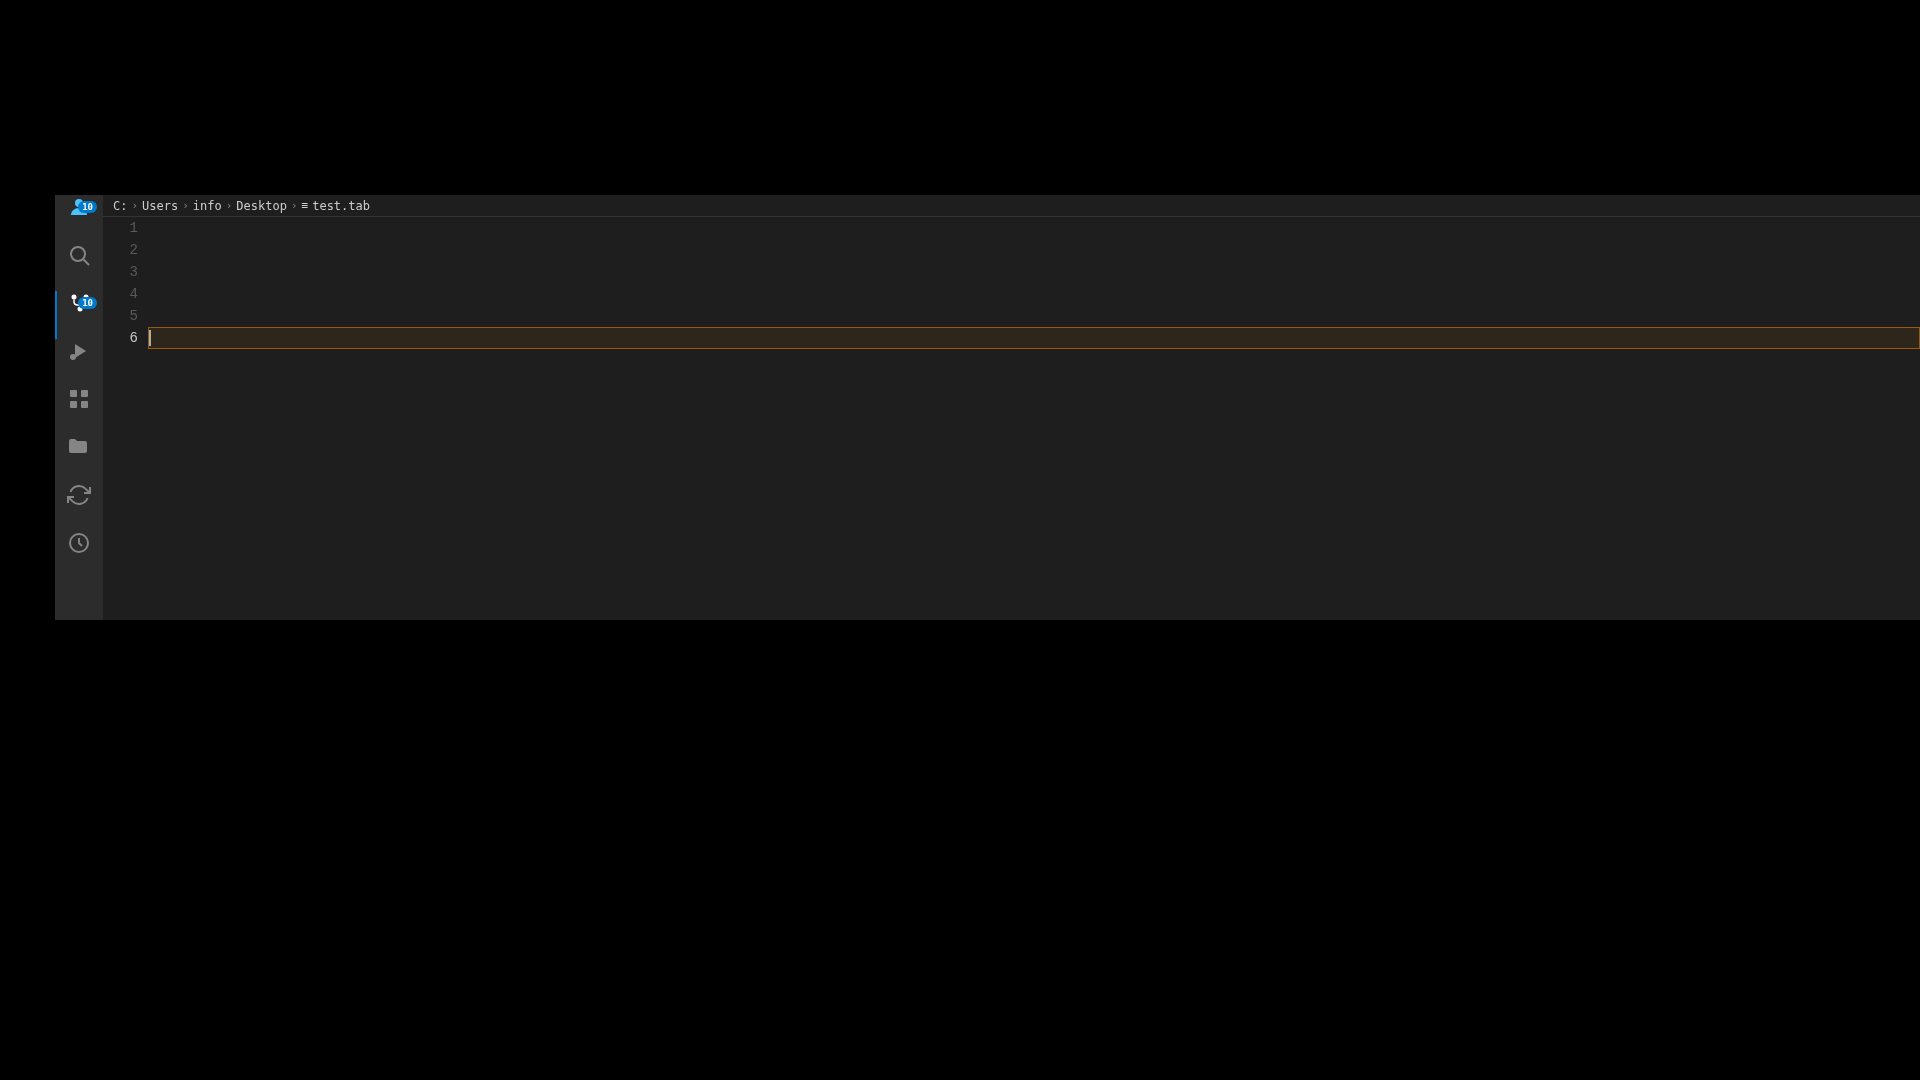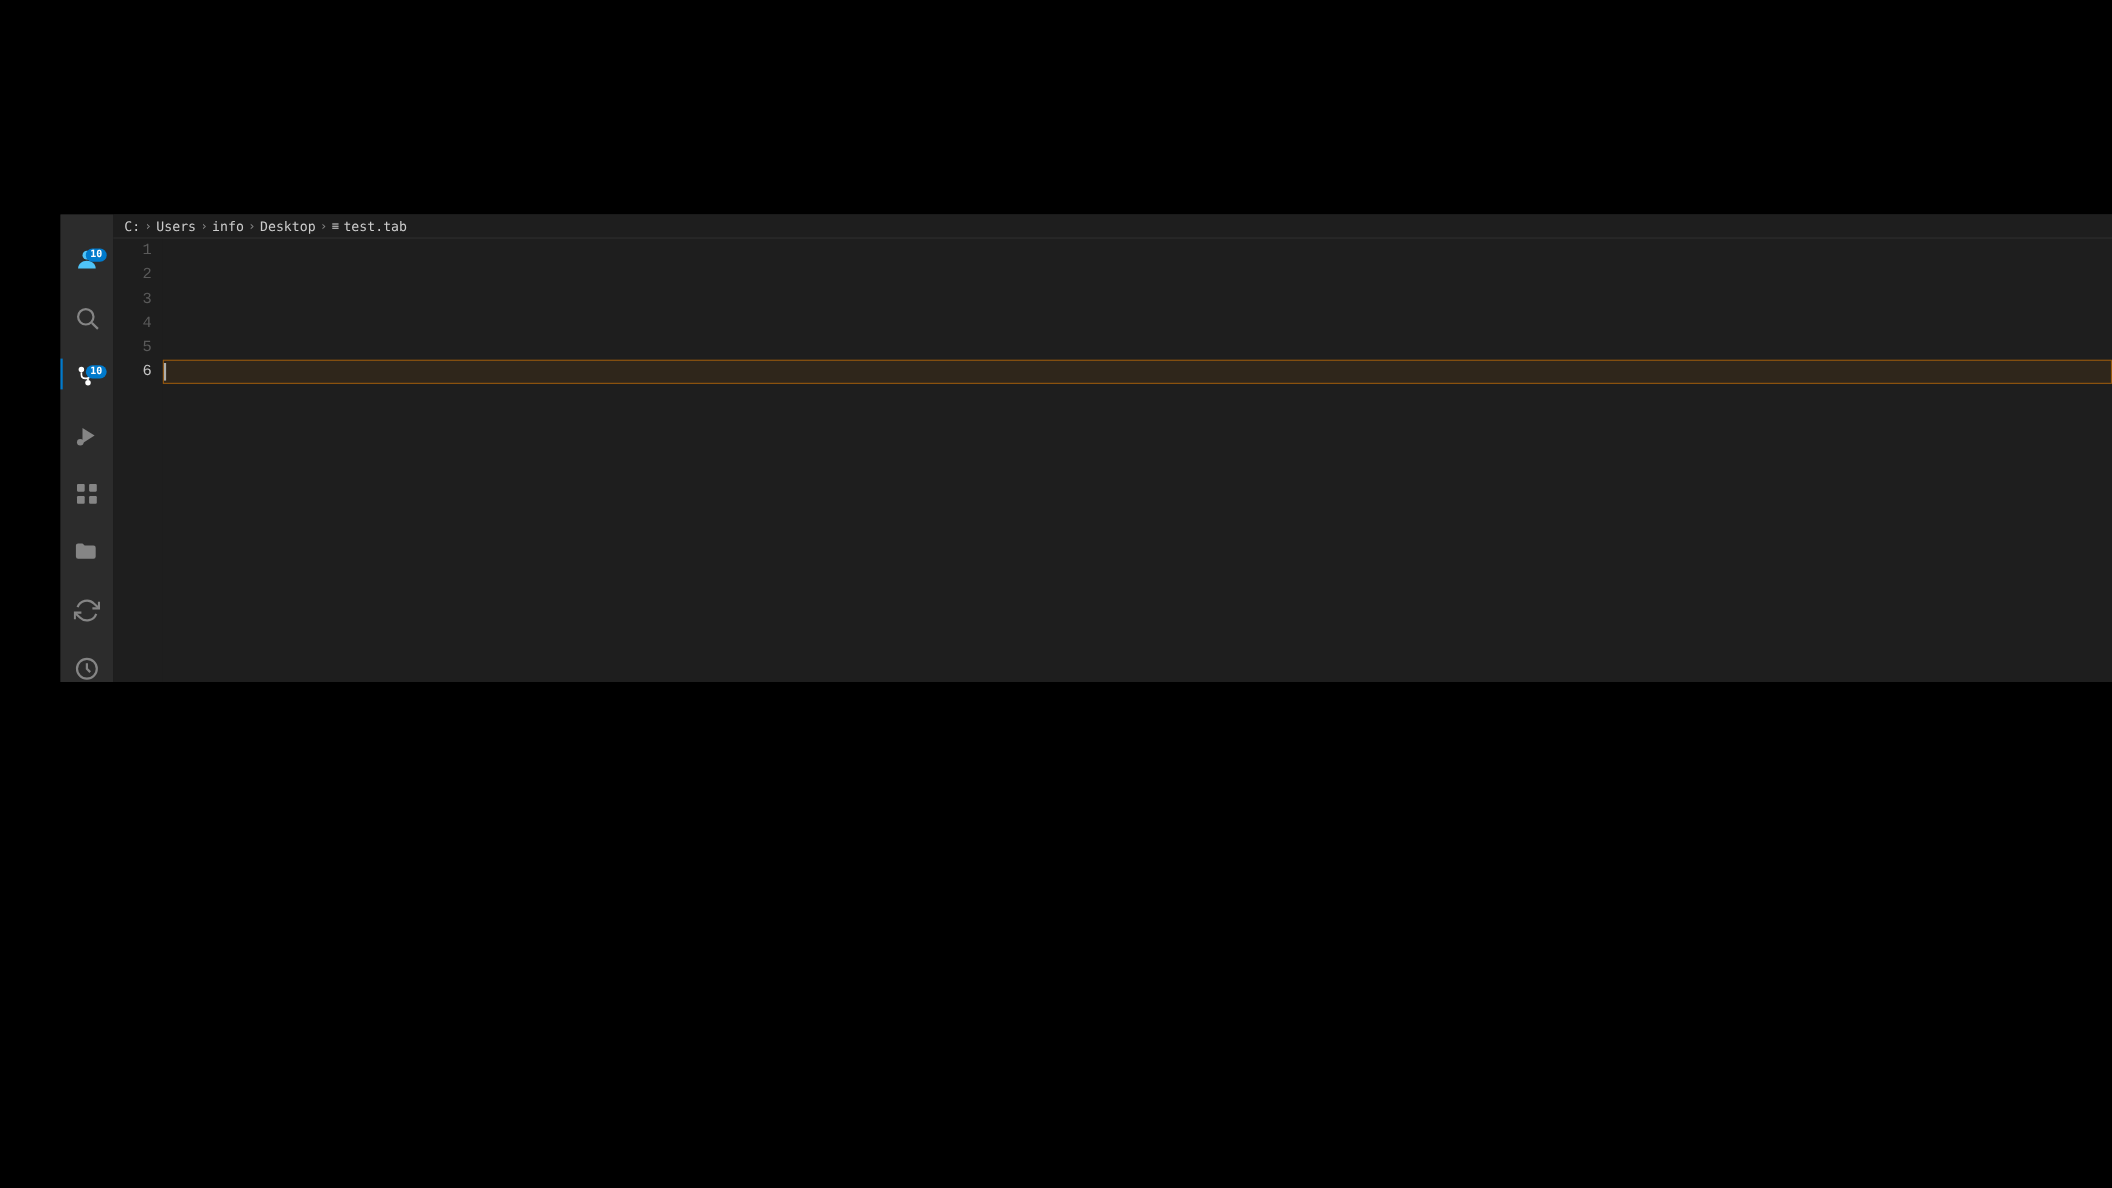--- a/index.html
+++ b/index.html
@@ -32,26 +32,25 @@
       align-items: center;
       padding-top: 0px;
       gap: 0px;
       flex-shrink: 0;
     }
 
     .activity-icon {
       width: 48px;
       height: 48px;
       display: flex;
-      align-items: flex-end;
+      align-items: flex-start;
       justify-content: center;
       color: #858585;
       cursor: pointer;
       position: relative;
-      margin-top: 25px;
     }
 
     .activity-icon.active {
       color: #ffffff;
       border-left: 2px solid #007acc;
     }
 
     .activity-icon svg {
       width: 24px;
       height: 24px;

